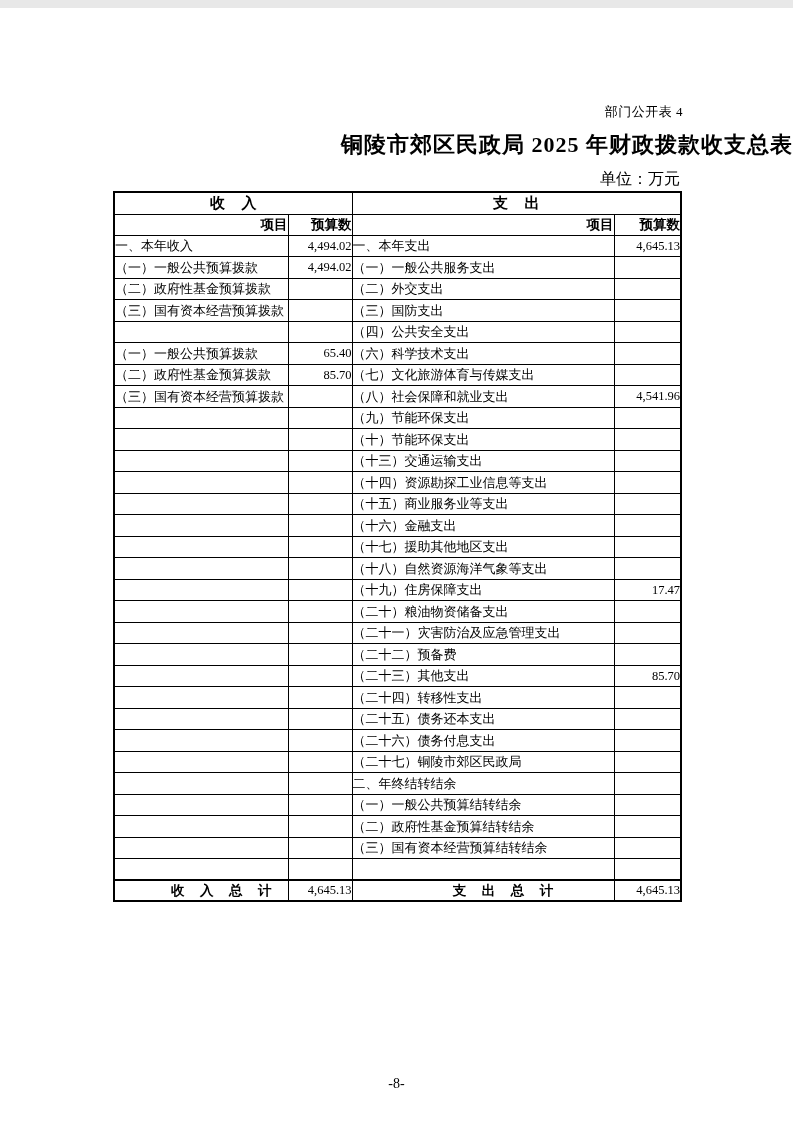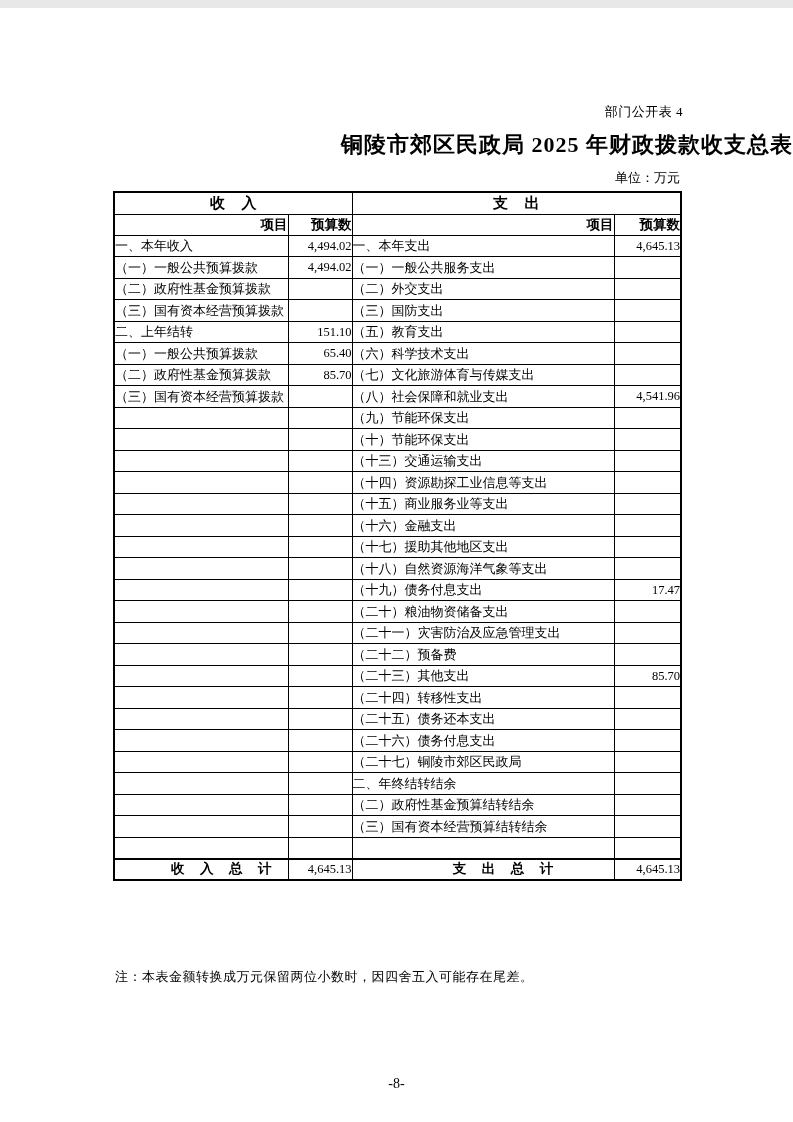--- a/index.html
+++ b/index.html
@@ -27,21 +27,21 @@
     width: 100%;
     text-align: right;
     font-size: 22px;
     font-weight: bold;
     letter-spacing: 1px;
   }
   .unit-label {
     position: absolute;
     top: 161px;
     right: 113px;
-    font-size: 13px;
+    font-size: 16px;
   }
   table.budget {
     position: absolute;
     top: 183px;
     left: 113px;
     width: 567px;
     border-collapse: collapse;
     table-layout: fixed;
     border: 2px solid #000;
     font-size: 13px;
@@ -131,23 +131,23 @@
           <td class="item">（二）外交支出</td>
           <td class="value">&nbsp;</td>
         </tr>
         <tr class="data-row">
           <td class="item">（三）国有资本经营预算拨款</td>
           <td class="value">&nbsp;</td>
           <td class="item">（三）国防支出</td>
           <td class="value">&nbsp;</td>
         </tr>
         <tr class="data-row">
-          <td class="item">二、上年结转</td>
-          <td class="value">151.10</td>
-          <td class="item">（五）教育支出</td>
+          <td class="item">&nbsp;</td>
+          <td class="value">&nbsp;</td>
+          <td class="item">（四）公共安全支出</td>
           <td class="value">&nbsp;</td>
         </tr>
         <tr class="data-row">
           <td class="item">（一）一般公共预算拨款</td>
           <td class="value">65.40</td>
           <td class="item">（六）科学技术支出</td>
           <td class="value">&nbsp;</td>
         </tr>
         <tr class="data-row">
           <td class="item">（二）政府性基金预算拨款</td>
@@ -205,21 +205,21 @@
         </tr>
         <tr class="data-row">
           <td class="item">&nbsp;</td>
           <td class="value">&nbsp;</td>
           <td class="item">（十八）自然资源海洋气象等支出</td>
           <td class="value">&nbsp;</td>
         </tr>
         <tr class="data-row">
           <td class="item">&nbsp;</td>
           <td class="value">&nbsp;</td>
-          <td class="item">（十九）债务付息支出</td>
+          <td class="item">（十九）住房保障支出</td>
           <td class="value">17.47</td>
         </tr>
         <tr class="data-row">
           <td class="item">&nbsp;</td>
           <td class="value">&nbsp;</td>
           <td class="item">（二十）粮油物资储备支出</td>
           <td class="value">&nbsp;</td>
         </tr>
         <tr class="data-row">
           <td class="item">&nbsp;</td>
@@ -260,20 +260,26 @@
         <tr class="data-row">
           <td class="item">&nbsp;</td>
           <td class="value">&nbsp;</td>
           <td class="item">（二十七）铜陵市郊区民政局</td>
           <td class="value">&nbsp;</td>
         </tr>
         <tr class="data-row">
           <td class="item">&nbsp;</td>
           <td class="value">&nbsp;</td>
           <td class="item">二、年终结转结余</td>
+          <td class="value">&nbsp;</td>
+        </tr>
+        <tr class="data-row">
+          <td class="item">&nbsp;</td>
+          <td class="value">&nbsp;</td>
+          <td class="item">（一）一般公共预算结转结余</td>
           <td class="value">&nbsp;</td>
         </tr>
         <tr class="data-row">
           <td class="item">&nbsp;</td>
           <td class="value">&nbsp;</td>
           <td class="item">（二）政府性基金预算结转结余</td>
           <td class="value">&nbsp;</td>
         </tr>
         <tr class="data-row">
           <td class="item">&nbsp;</td>
@@ -291,17 +297,16 @@
     <tfoot>
       <tr class="total-row">
         <td class="total-label"><span class="ls-mid">收 入 总 计</span></td>
         <td class="value">4,645.13</td>
         <td class="total-label"><span class="ls-mid">支 出 总 计</span></td>
         <td class="value">4,645.13</td>
       </tr>
     </tfoot>
   </table>
 
-  <div class="note">注：本表金额转换成万元保留两位小数时，因四舍五入可能存在尾差。</div>
 
   <div class="page-number">-8-</div>
 
 </div>
 
 </body></html>

